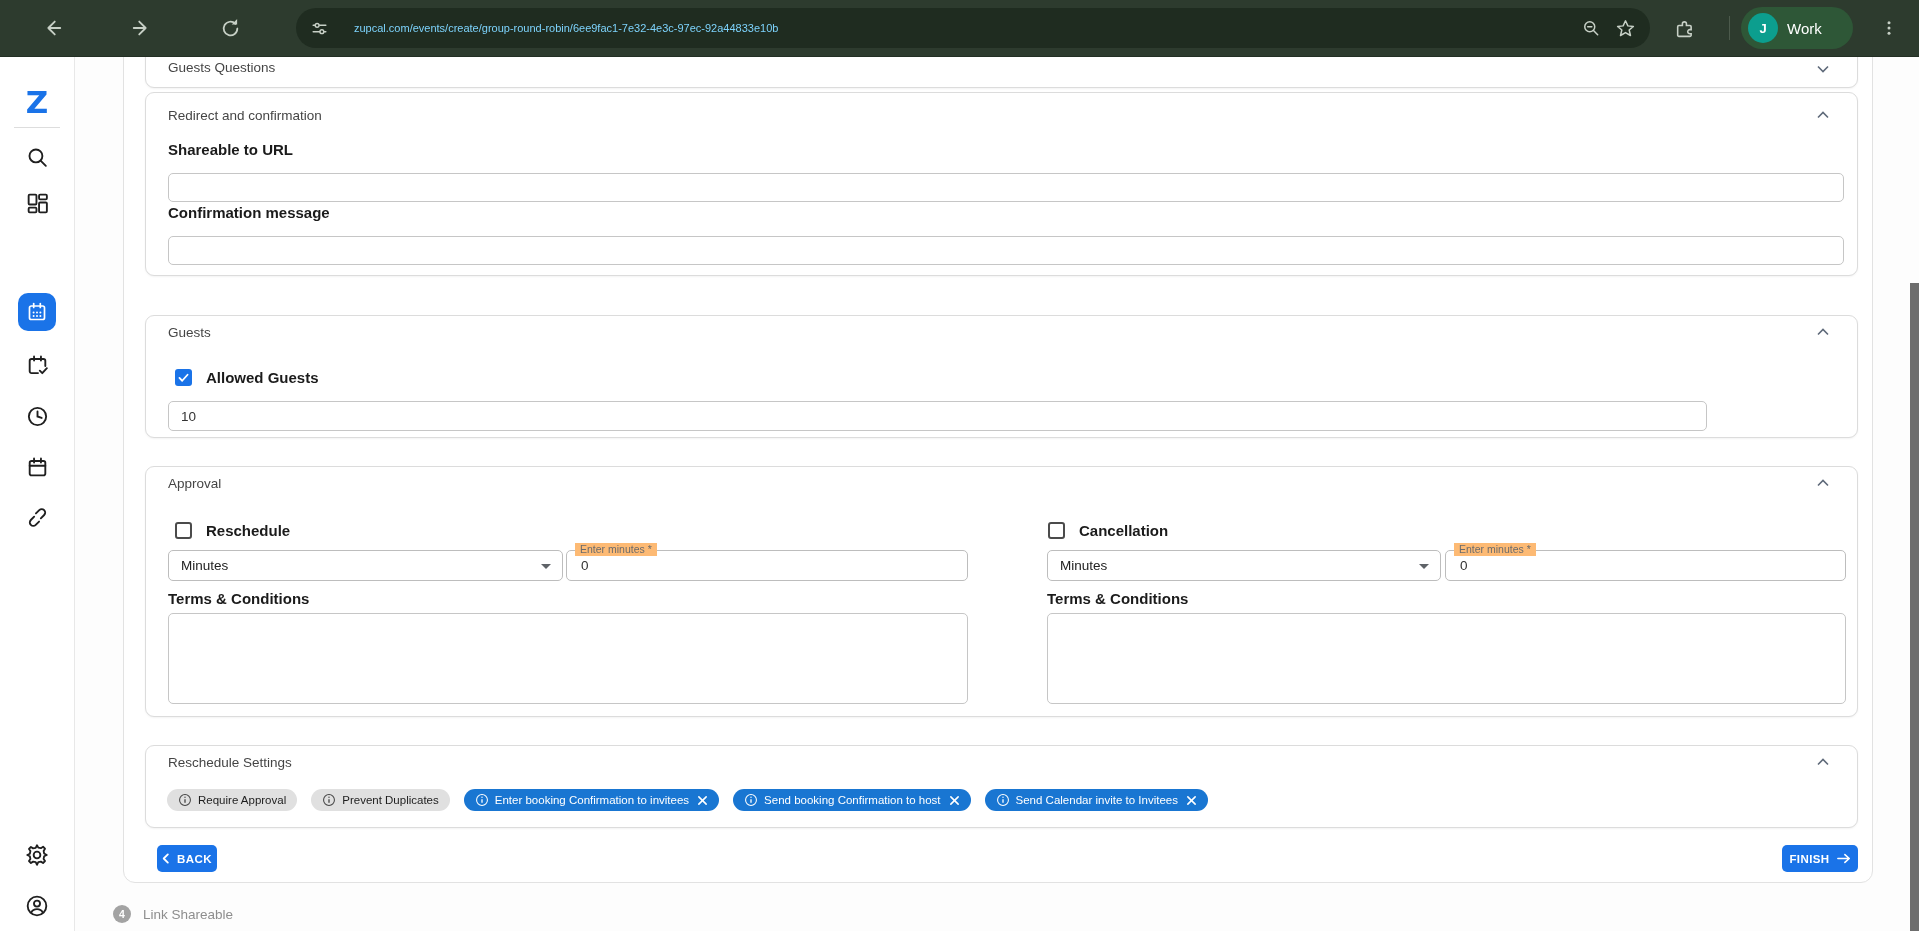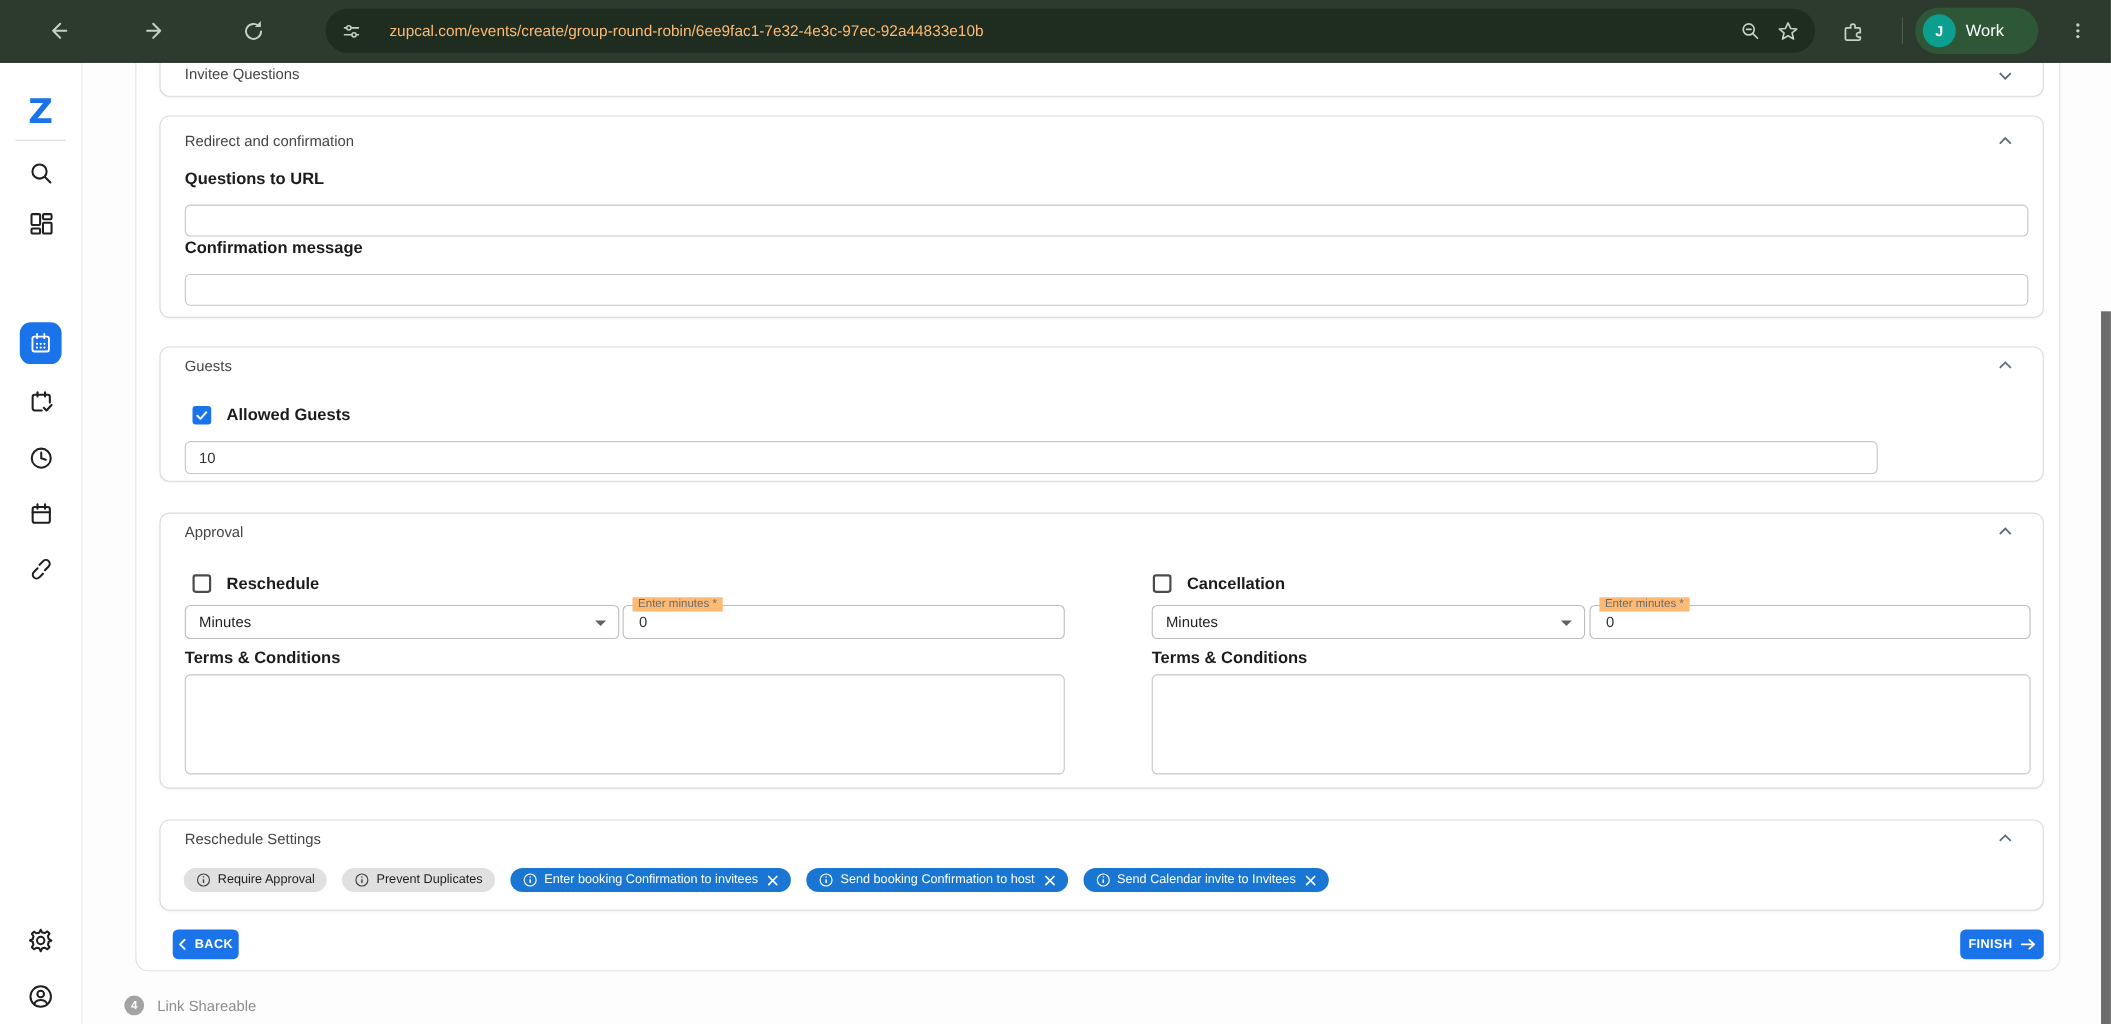--- a/index.html
+++ b/index.html
@@ -3,21 +3,21 @@
 <meta charset="utf-8">
 <style>
   * { margin:0; padding:0; box-sizing:border-box; }
   html,body { width:1919px; height:931px; overflow:hidden; }
   body { font-family:"Liberation Sans","DejaVu Sans",sans-serif; background:#fdfdfd; position:relative; }
 
   
   .topbar { position:absolute; left:0; top:0; width:1919px; height:57px; background:#2d3b2e; border-bottom:1px solid #232f24; z-index:50; }
   .tb-btn { position:absolute; width:34px; height:34px; top:11px; display:flex; align-items:center; justify-content:center; border-radius:50%; cursor:pointer; }
   .urlpill { position:absolute; left:296px; top:8px; width:1354px; height:40px; background:#1f2c20; border-radius:20px; display:flex; align-items:center; }
-  .urltext { color:#fdba74; font-size:14px; margin-left:18px; white-space:nowrap; flex:1 1 auto; overflow:hidden; }
+  .urltext { color:#7dd3fc; font-size:11px; margin-left:18px; white-space:nowrap; flex:1 1 auto; overflow:hidden; }
   .pill-ico { width:34px; height:34px; display:flex; align-items:center; justify-content:center; flex:0 0 auto; cursor:pointer; }
   .sep { position:absolute; left:1729px; top:16px; width:1px; height:24px; background:#4c5a4c; }
   .profile { position:absolute; left:1741px; top:7px; height:42px; width:112px; background:#2e5737; border-radius:21px; display:flex; align-items:center; cursor:pointer; }
   .avatar { width:30px; height:30px; border-radius:50%; background:#0c9e8e; color:#fff; font-size:13px; font-weight:bold; display:flex; align-items:center; justify-content:center; margin-left:7px; }
   .profname { color:#ffffff; font-size:15px; margin-left:9px; }
 
   
   .sidebar { position:absolute; left:0; top:57px; width:75px; height:874px; background:#ffffff; border-right:1px solid #e8e8e8; z-index:40; }
   .side-ico { position:absolute; left:50%; transform:translateX(-50%); width:40px; height:40px; display:flex; align-items:center; justify-content:center; cursor:pointer; }
   .logoZ { color:#1a73e8; font-size:31px; font-weight:bold; font-family:"DejaVu Sans",sans-serif; }
@@ -196,32 +196,32 @@
       <circle cx="12" cy="12" r="8.6"></circle>
         <circle cx="12" cy="9.8" r="2.8"></circle>
       <path d="M6.8 17.8 a5.6 4.6 0 0 1 10.4 0"></path>
     </svg>
   </div>
 </div>
 
 <div class="panel"></div>
 
 <div class="card" style="top:40px;height:48px">
-  <span class="stitle" style="left:22px;top:19px">Invitee Questions</span>
+  <span class="stitle" style="left:22px;top:19px">Guests Questions</span>
   <svg class="chev" style="right:26px;top:20px" viewBox="0 0 16 16">
       <polyline points="3,5.5 8,10.5 13,5.5" fill="none" stroke="#5f6a7a" stroke-width="1.6"></polyline>
     </svg>
 </div>
 
-<div class="card" style="top:105px;height:184px">
+<div class="card" style="top:92px;height:184px">
   <span class="stitle" style="left:22px;top:15px">Redirect and confirmation</span>
   <svg class="chev" style="right:26px;top:14px" viewBox="0 0 16 16">
       <polyline points="3,10.5 8,5.5 13,10.5" fill="none" stroke="#5f6a7a" stroke-width="1.6"></polyline>
     </svg>
-  <span class="blabel" style="left:22px;top:48px">Questions to URL</span>
+  <span class="blabel" style="left:22px;top:48px">Shareable to URL</span>
   <input class="tinput" style="left: 22px; top: 80px; width: 1676px;" value="">
   <span class="blabel" style="left:22px;top:111px">Confirmation message</span>
   <input class="tinput" style="left: 22px; top: 143px; width: 1676px;" value="">
 </div>
 
 <div class="card" style="top:315px;height:123px">
   <span class="stitle" style="left:22px;top:9px">Guests</span>
   <svg class="chev" style="right:26px;top:8px" viewBox="0 0 16 16">
       <polyline points="3,10.5 8,5.5 13,10.5" fill="none" stroke="#5f6a7a" stroke-width="1.6"></polyline>
     </svg>

